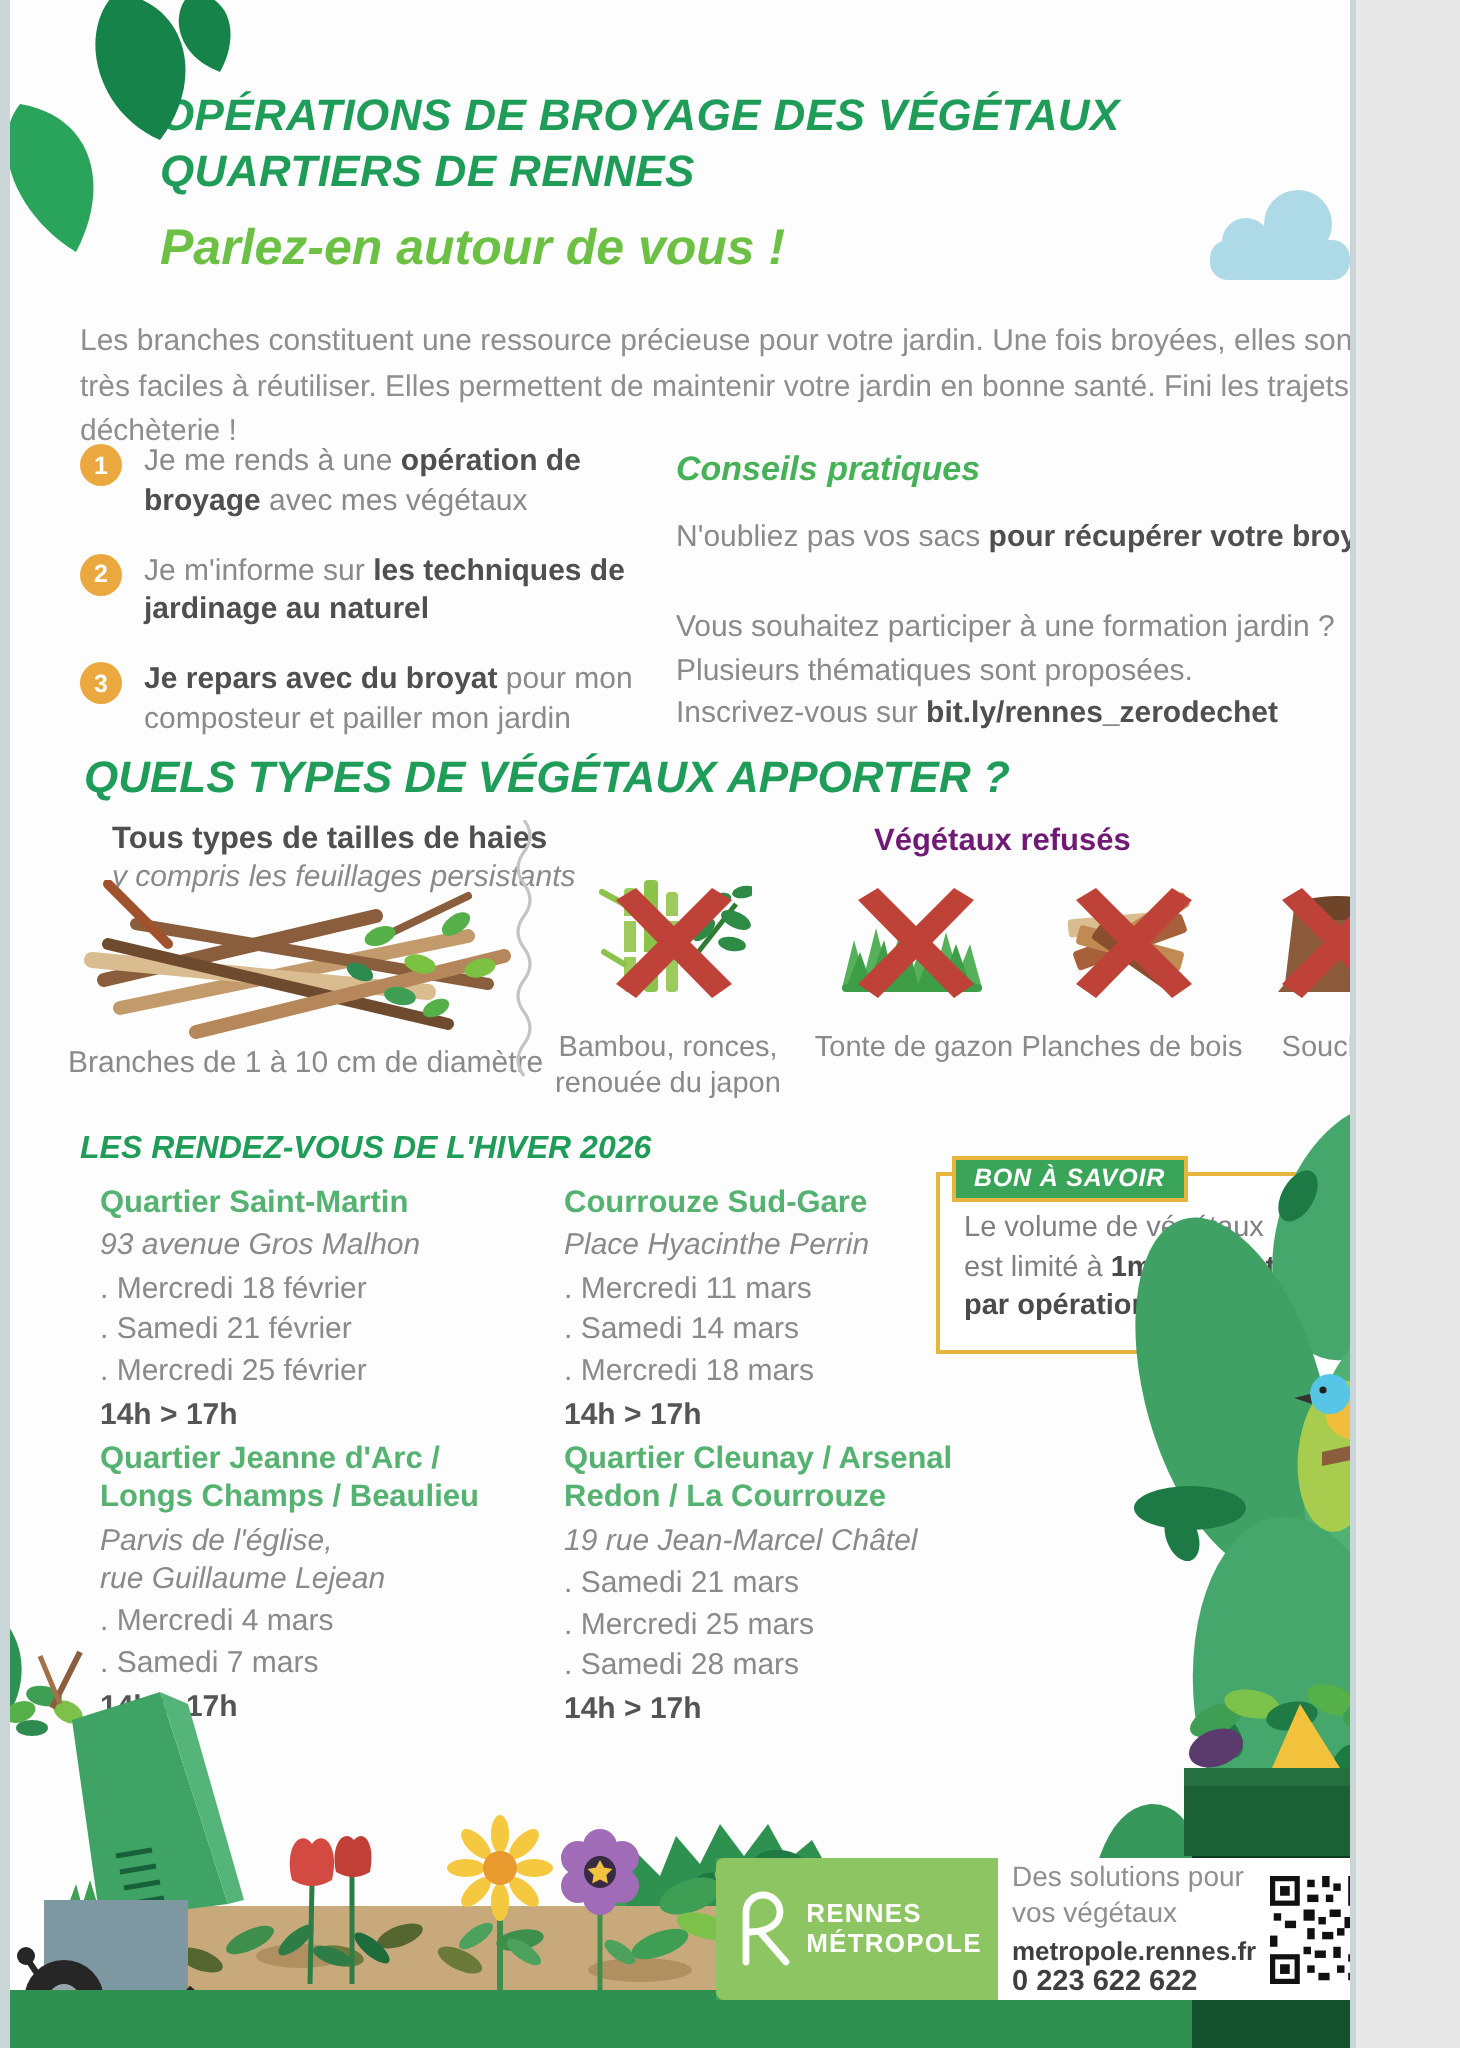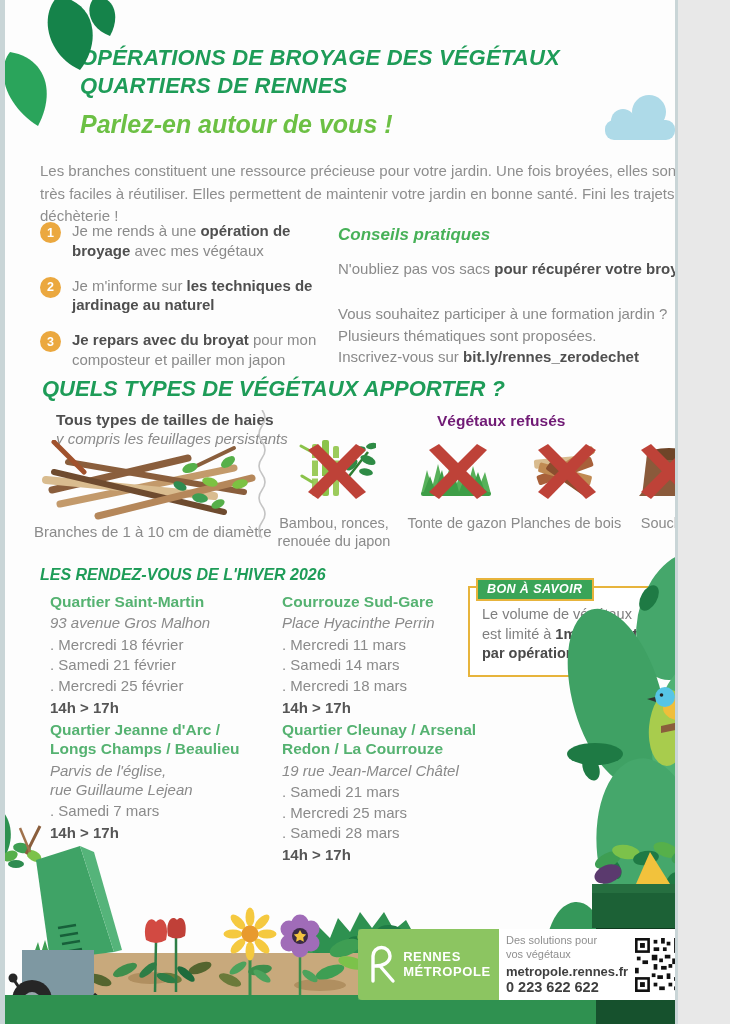--- a/index.html
+++ b/index.html
@@ -69,21 +69,21 @@
   .tree-svg{left:553px;top:538px;z-index:7;}
   .garden-svg{left:0;top:820px;z-index:8;}
 
   
   .footer-band{left:358px;top:929px;width:372px;height:71px;background:#43a15c;display:flex;z-index:20;}
   .logo-panel{width:141px;background:#8cc561;border-radius:4px 0 0 4px;display:flex;align-items:center;
     justify-content:center;gap:7px;}
   .logo-text{color:#fff;font-weight:800;font-size:13px;line-height:1.08;letter-spacing:.6px;}
   .contact-panel{width:197px;background:#fff;display:flex;align-items:center;gap:5px;padding:6px 7px;box-sizing:border-box;}
   .contact-text{flex:1;}
-  .tagline{font-size:11px;line-height:1.22;color:#8f8f8f;}
+  .tagline{font-size:14px;line-height:1.22;color:#8f8f8f;}
   .website{font-size:13px;font-weight:bold;color:#3f3f3f;margin-top:3px;}
   .phone{font-size:14.5px;font-weight:bold;color:#3f3f3f;}
 </style>
 </head>
 <body>
 
 <div class="poster">
 
   <svg class="abs corner-leaves" width="120" height="150" viewBox="0 0 120 150">
     <path d="M58,0 C96,6 102,46 80,74 C48,60 38,20 58,0 Z" fill="#15834a"></path>
@@ -112,21 +112,21 @@
     <div class="step">
       <span class="step-num">1</span>
       <span class="step-text"><span>Je me rends à une </span><b>opération de broyage</b><span> avec mes végétaux</span></span>
     </div>
     <div class="step">
       <span class="step-num">2</span>
       <span class="step-text"><span>Je m'informe sur </span><b>les techniques de jardinage au naturel</b><span></span></span>
     </div>
     <div class="step">
       <span class="step-num">3</span>
-      <span class="step-text"><span></span><b>Je repars avec du broyat</b><span> pour mon composteur et pailler mon japon</span></span>
+      <span class="step-text"><span></span><b>Je repars avec du broyat</b><span> pour mon composteur et pailler mon jardin</span></span>
     </div>
   </div>
 
   <div class="abs conseils">
     <div class="conseils-heading">Conseils pratiques</div>
     <div class="conseils-line mb22"><span>N'oubliez pas vos sacs </span><b>pour récupérer votre broyat !</b></div>
     <div class="conseils-line">Vous souhaitez participer à une formation jardin ?</div>
     <div class="conseils-line">Plusieurs thématiques sont proposées.</div>
     <div class="conseils-line"><span>Inscrivez-vous sur </span><b>bit.ly/rennes_zerodechet</b></div>
   </div>
@@ -240,20 +240,21 @@
     <div class="q-date">. Samedi 14 mars</div>
     <div class="q-date">. Mercredi 18 mars</div>
     <div class="q-hours">14h &gt; 17h</div>
   </div>
 
   <div class="quartier q3">
     <div class="q-name">Quartier Jeanne d'Arc /
 Longs Champs / Beaulieu</div>
     <div class="q-address">Parvis de l'église,
 rue Guillaume Lejean</div>
+    <div class="q-date">. Mercredi 4 mars</div>
     <div class="q-date">. Samedi 7 mars</div>
     <div class="q-hours">14h &gt; 17h</div>
   </div>
 
   <div class="quartier q4">
     <div class="q-name">Quartier Cleunay / Arsenal
 Redon / La Courrouze</div>
     <div class="q-address">19 rue Jean-Marcel Châtel</div>
     <div class="q-date">. Samedi 21 mars</div>
     <div class="q-date">. Mercredi 25 mars</div>

